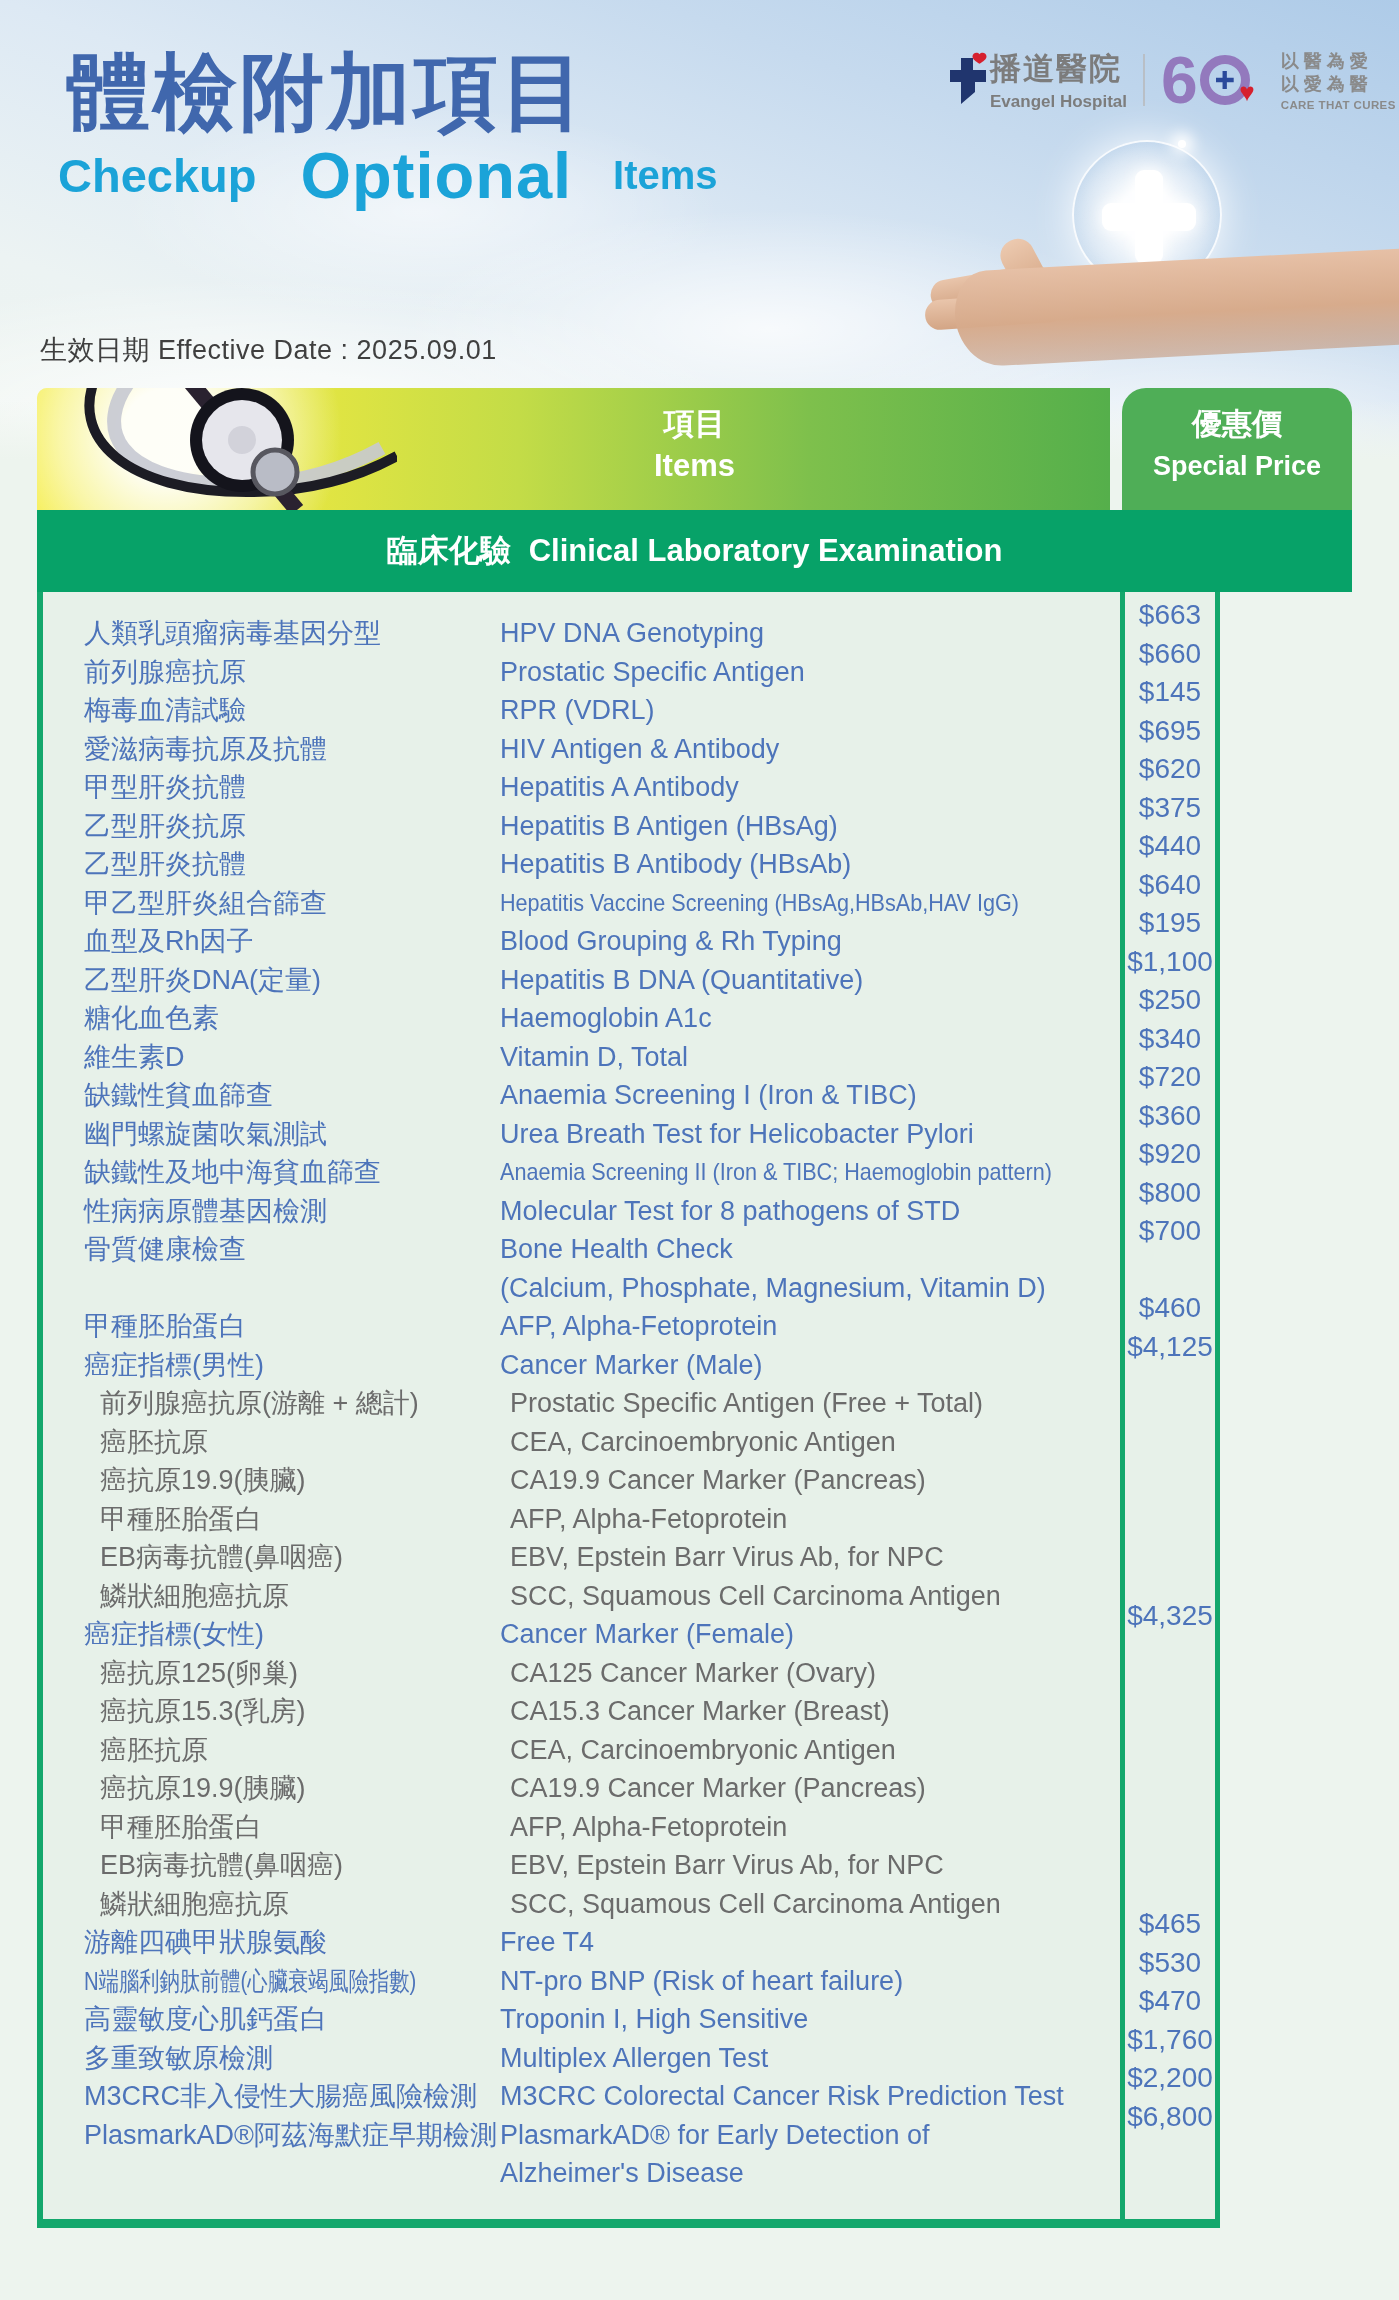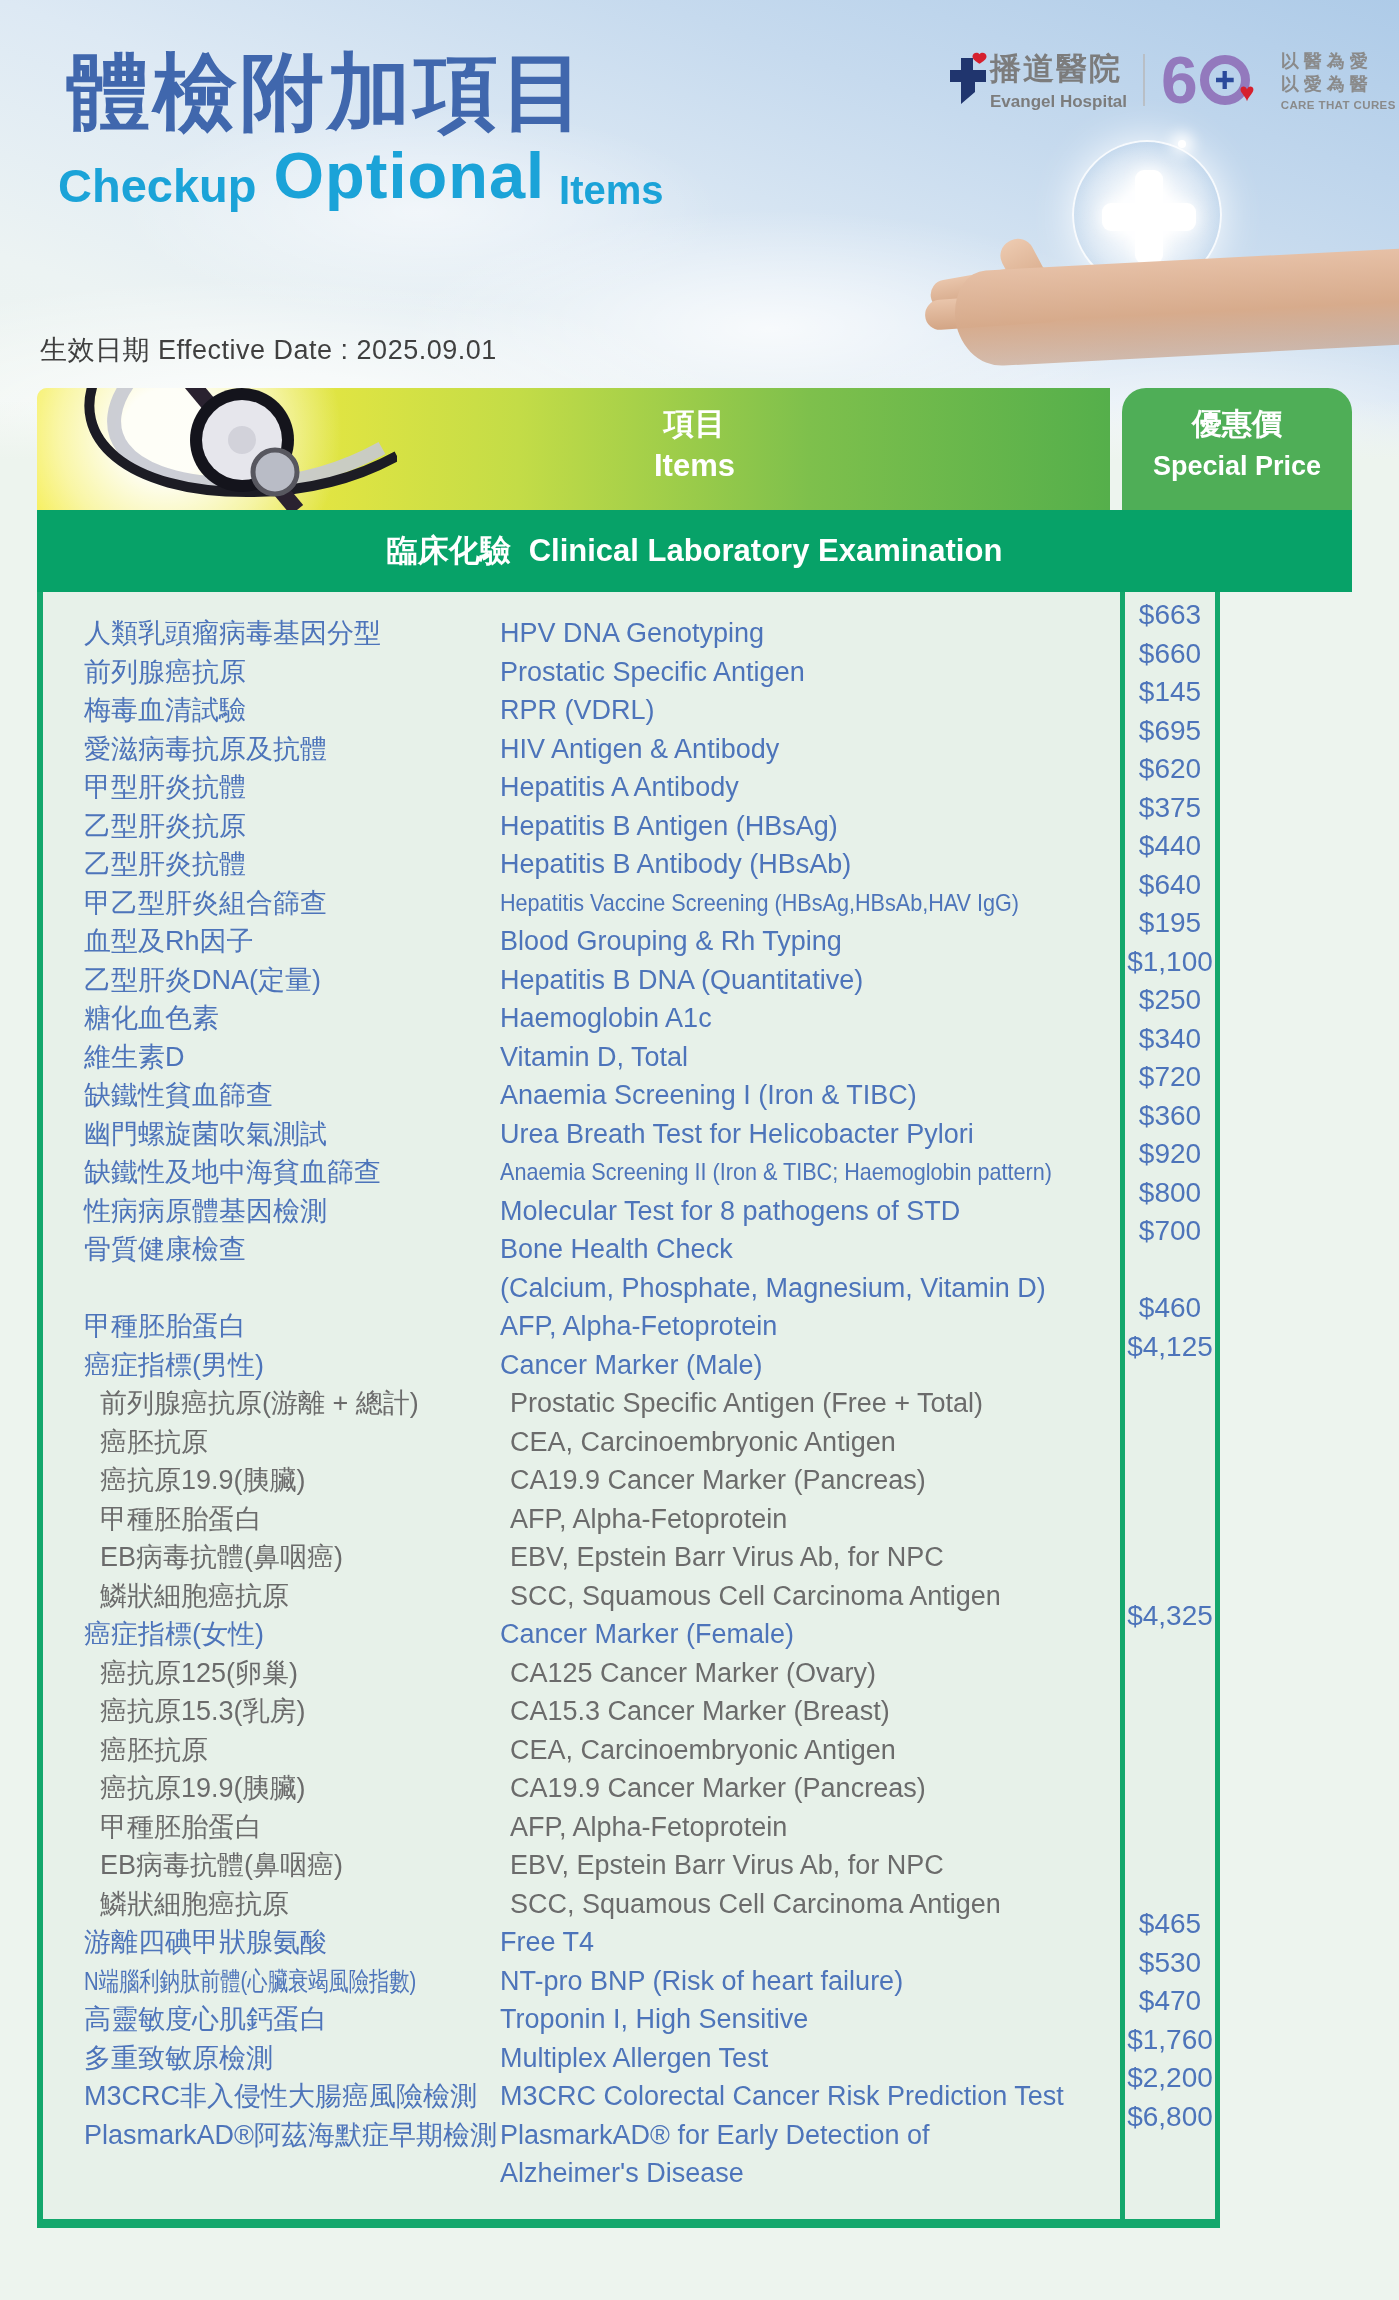--- a/index.html
+++ b/index.html
@@ -14,21 +14,21 @@
       radial-gradient(ellipse 520px 170px at 55% 70%, rgba(255,255,255,.75), rgba(255,255,255,0) 70%),
       radial-gradient(ellipse 430px 150px at 30% 45%, rgba(255,255,255,.55), rgba(255,255,255,0) 70%),
       radial-gradient(ellipse 600px 200px at 85% 98%, rgba(255,255,255,.8), rgba(255,255,255,0) 72%),
       linear-gradient(200deg, #aecbe8 0%, #c6daee 28%, #dde9f4 52%, #ecf3f3 78%, #edf4ee 100%); }
   .sky-fade { position:absolute; left:0; top:400px; width:1399px; height:70px;
     background:linear-gradient(180deg, rgba(237,244,238,0), #edf4ee 85%); }
 
   
   .title-zh { position:absolute; left:66px; top:36px; font-size:84px; font-weight:bold;
     color:#4067ad; letter-spacing:3px; white-space:nowrap; }
-  .title-en { position:absolute; left:58px; top:138px; display:flex; align-items:flex-end; color:#1ba3d8; white-space:nowrap; }
+  .title-en { position:absolute; left:58px; top:138px; display:flex; align-items:center; color:#1ba3d8; white-space:nowrap;gap:27px; }
   .title-en .t1 { font-size:47px; font-weight:bold; }
   .title-en .t2 { font-size:65px; font-weight:bold; margin-left:17px; letter-spacing:1px; }
   .title-en .t3 { font-size:40px; font-weight:bold; margin-left:14px; }
   .effective { position:absolute; left:40px; top:332px; font-size:27px; color:#3f3f3f; letter-spacing:.5px; }
 
   
   .logo { position:absolute; left:948px; top:48px; display:flex; align-items:center; }
   .logo-cross { width:42px; height:56px; }
   .logo-names { margin-left:0; color:#7c7c7c; }
   .logo-names .zh { font-size:31px; font-weight:bold; letter-spacing:2px; }

